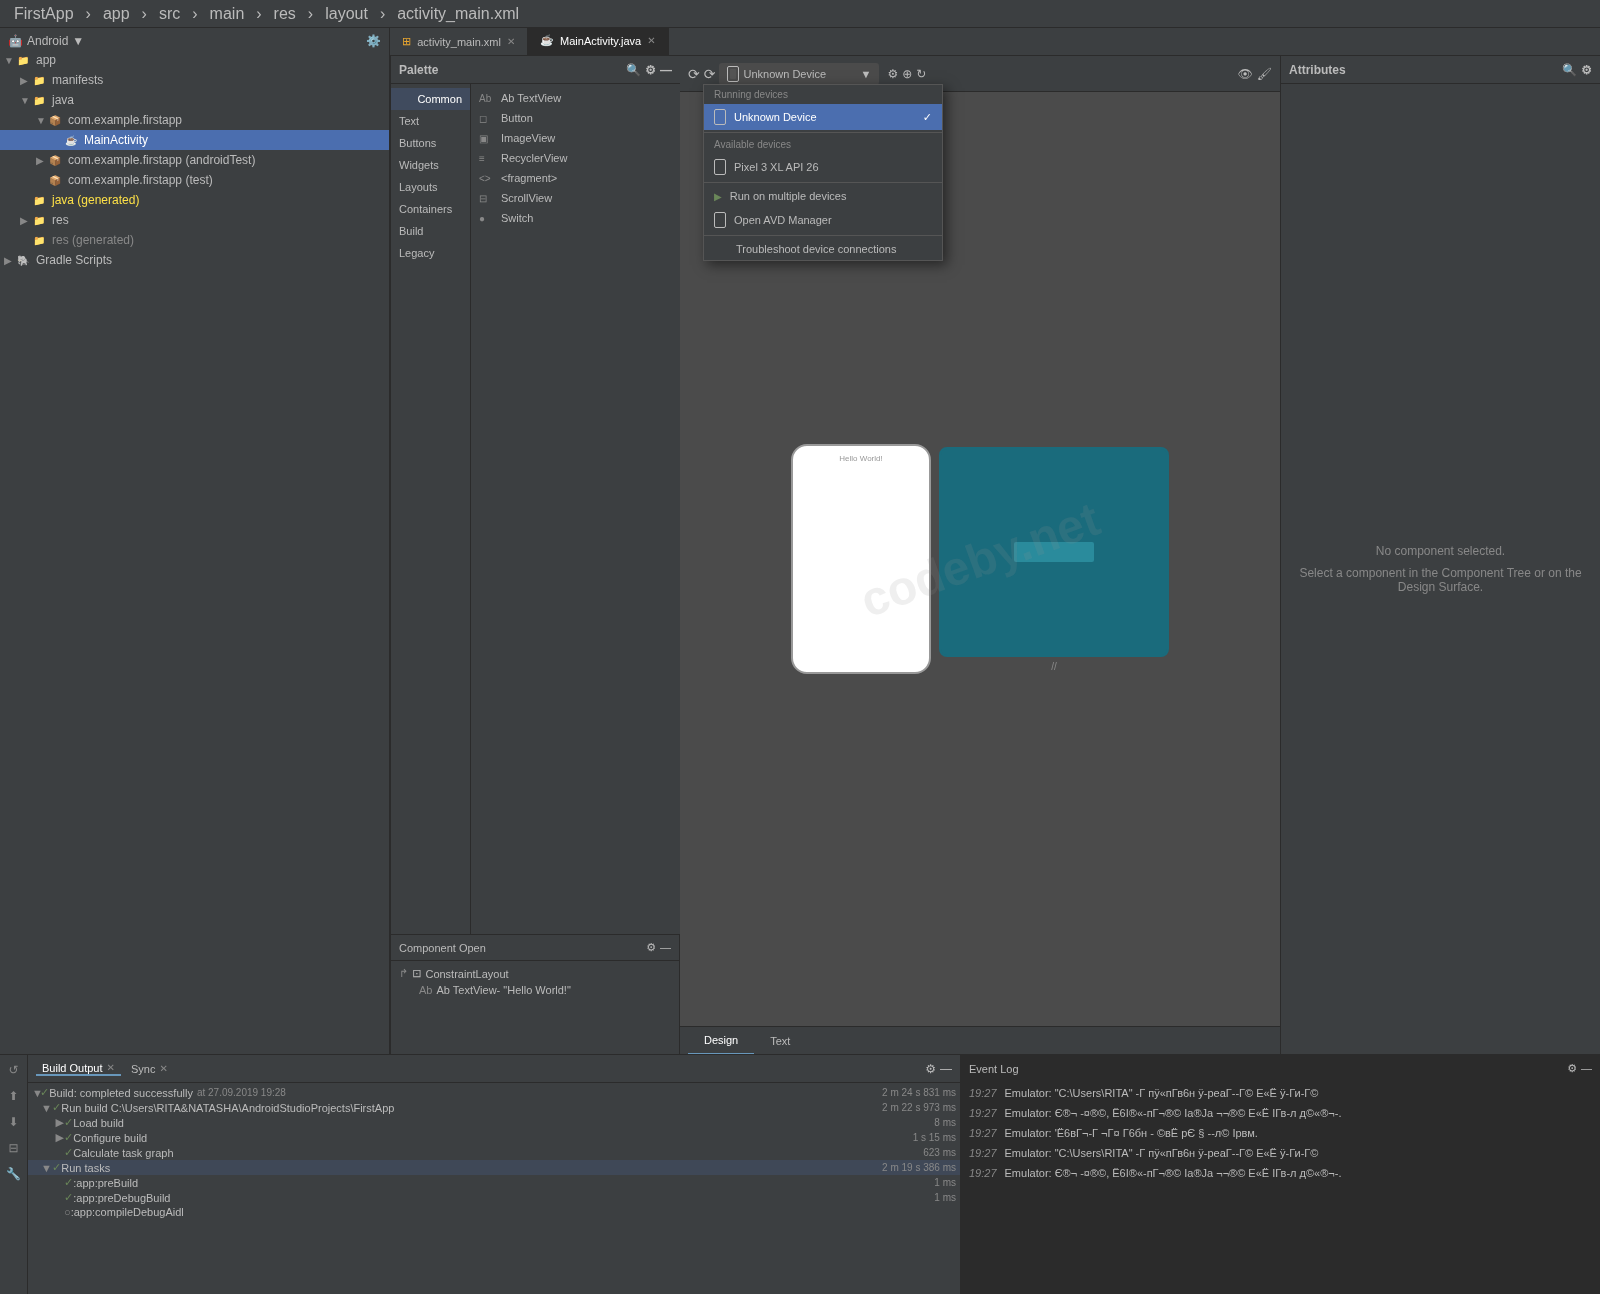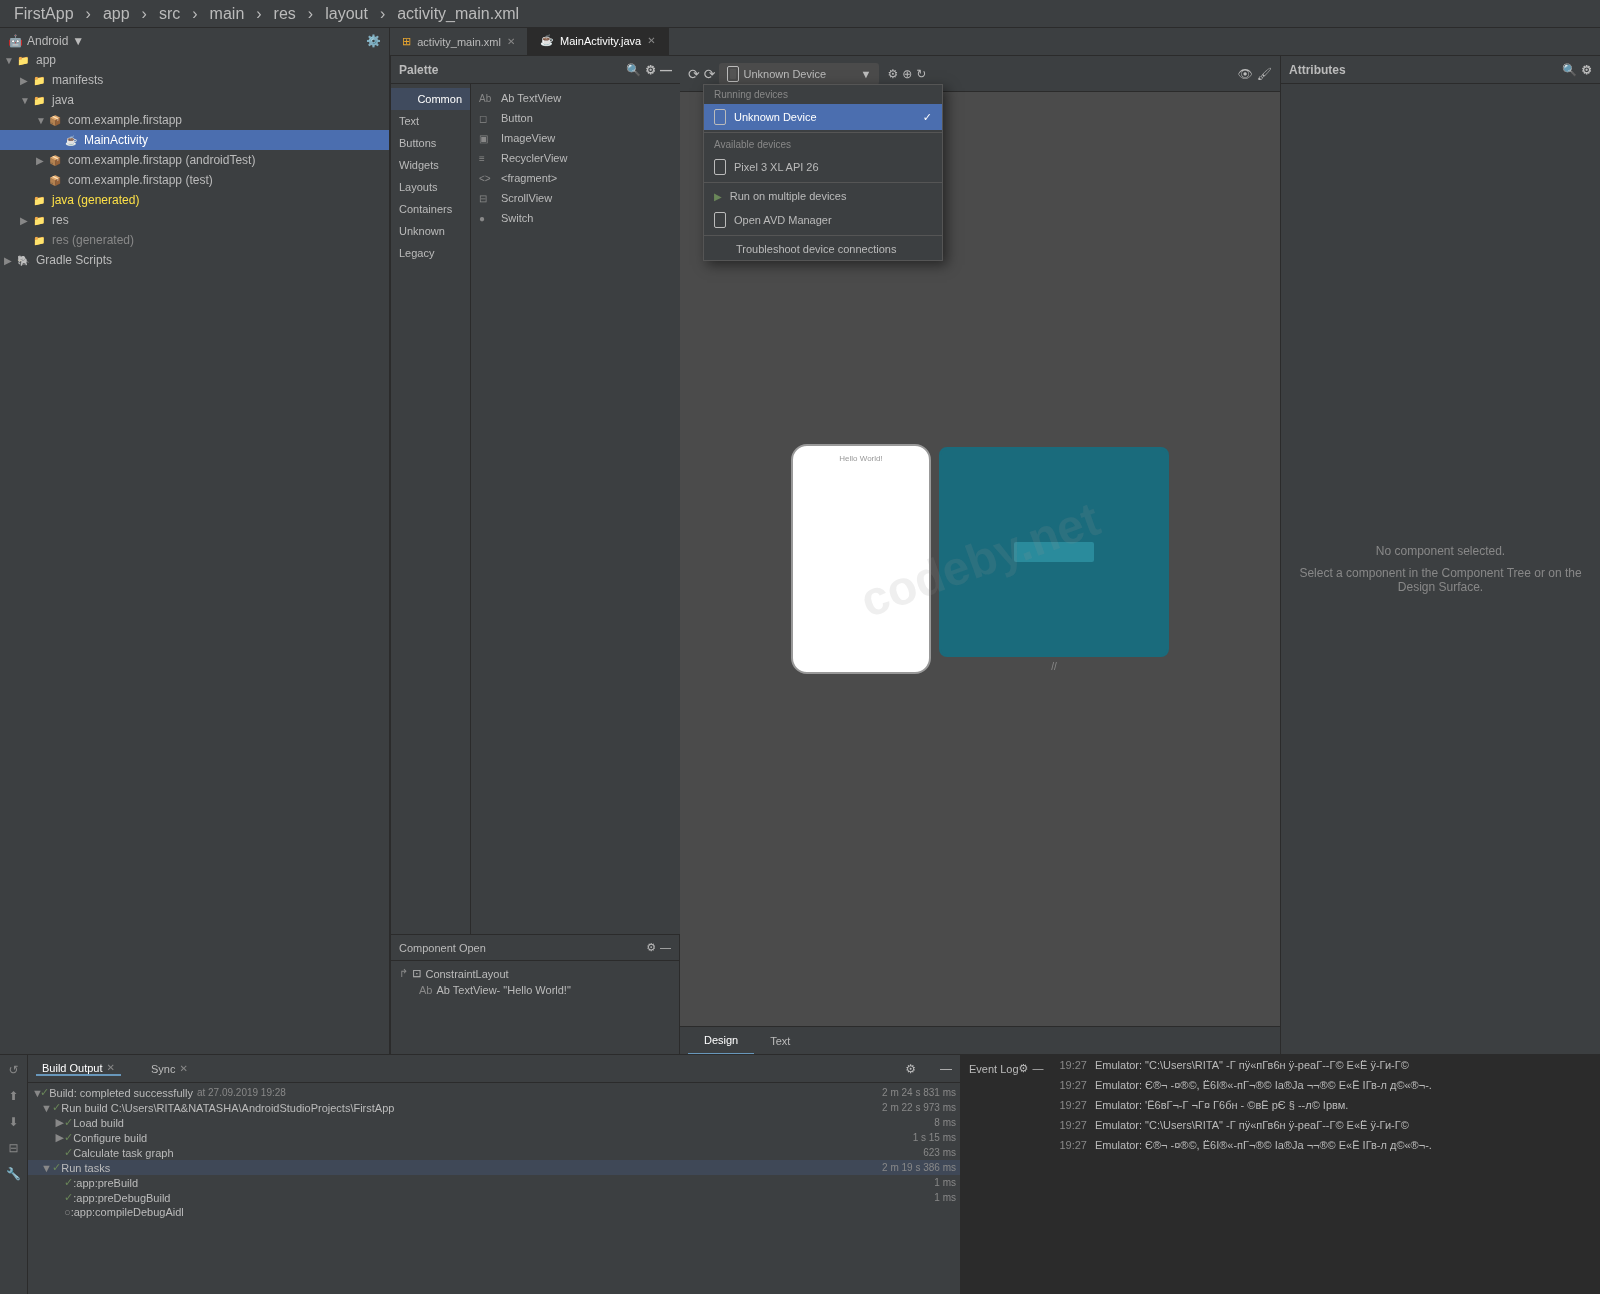--- a/index.html
+++ b/index.html
@@ -336,21 +336,21 @@
       background: #3c3f41;
       display: flex;
       flex-direction: column;
     }
     .build-toolbar {
       height: 28px;
       display: flex;
       align-items: center;
       padding: 0 8px;
       border-bottom: 1px solid #2b2b2b;
-      gap: 24px;
+      gap: 4px;
     }
     .build-tab {
       font-size: 11px;
       color: #bbb;
       padding: 0 6px;
       cursor: pointer;
       display: flex;
       align-items: center;
       gap: 4px;
     }
@@ -372,20 +372,21 @@
     .check-green { color: #6a8759; }
     .check-circle { color: #888; }
     .build-time { margin-left: auto; font-size: 10px; color: #888; }
 
     
     .event-log {
       width: 640px;
       background: #2b2b2b;
       border-left: 1px solid #2b2b2b;
       display: flex;
+      flex-direction: column;
     }
     .event-log-header {
       height: 28px;
       display: flex;
       align-items: center;
       padding: 0 8px;
       border-bottom: 1px solid #2b2b2b;
       font-size: 11px;
       color: #bbb;
       justify-content: space-between;
@@ -395,21 +396,21 @@
       overflow-y: auto;
       padding: 4px 8px;
     }
     .log-entry {
       display: flex;
       gap: 8px;
       margin-bottom: 8px;
       font-size: 11px;
       color: #bbb;
     }
-    .log-time { color: #888; flex-shrink: 0; }
+    .log-time { color: #888; flex-shrink: 0; font-style: italic; }
     .log-text { color: #bbb; word-break: break-all; }
     .device-dropdown {
       position: absolute;
       top: 56px;
       left: 695px;
       width: 240px;
       background: #3c3f41;
       border: 1px solid #555;
       box-shadow: 4px 4px 12px rgba(0,0,0,0.5);
       z-index: 200;
@@ -590,21 +591,21 @@
           </div>
         </div>
         <div class="palette-sidebar">
           <div class="palette-categories">
             <div class="palette-cat active">Common</div>
             <div class="palette-cat">Text</div>
             <div class="palette-cat">Buttons</div>
             <div class="palette-cat">Widgets</div>
             <div class="palette-cat">Layouts</div>
             <div class="palette-cat">Containers</div>
-            <div class="palette-cat">Unknown</div>
+            <div class="palette-cat">Build</div>
             <div class="palette-cat">Legacy</div>
           </div>
           <div class="palette-items">
             <div class="palette-item">
               <span class="palette-item-icon">Ab</span>
               <span>Ab TextView</span>
             </div>
             <div class="palette-item">
               <span class="palette-item-icon">◻</span>
               <span>Button</span>

